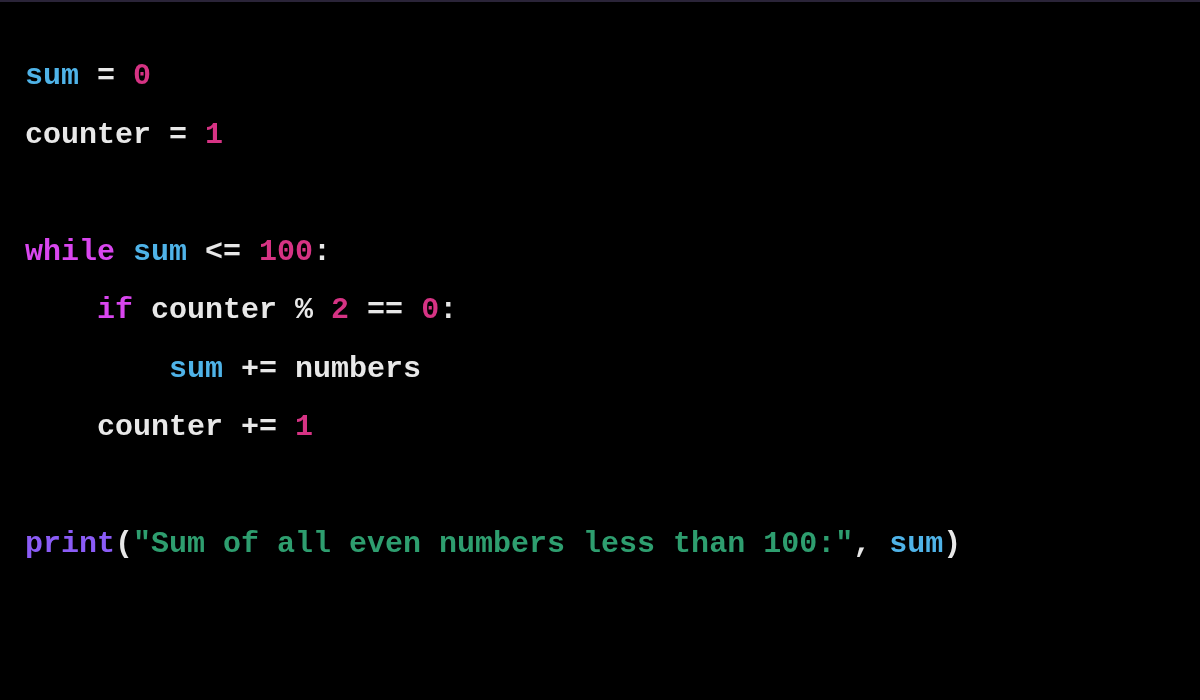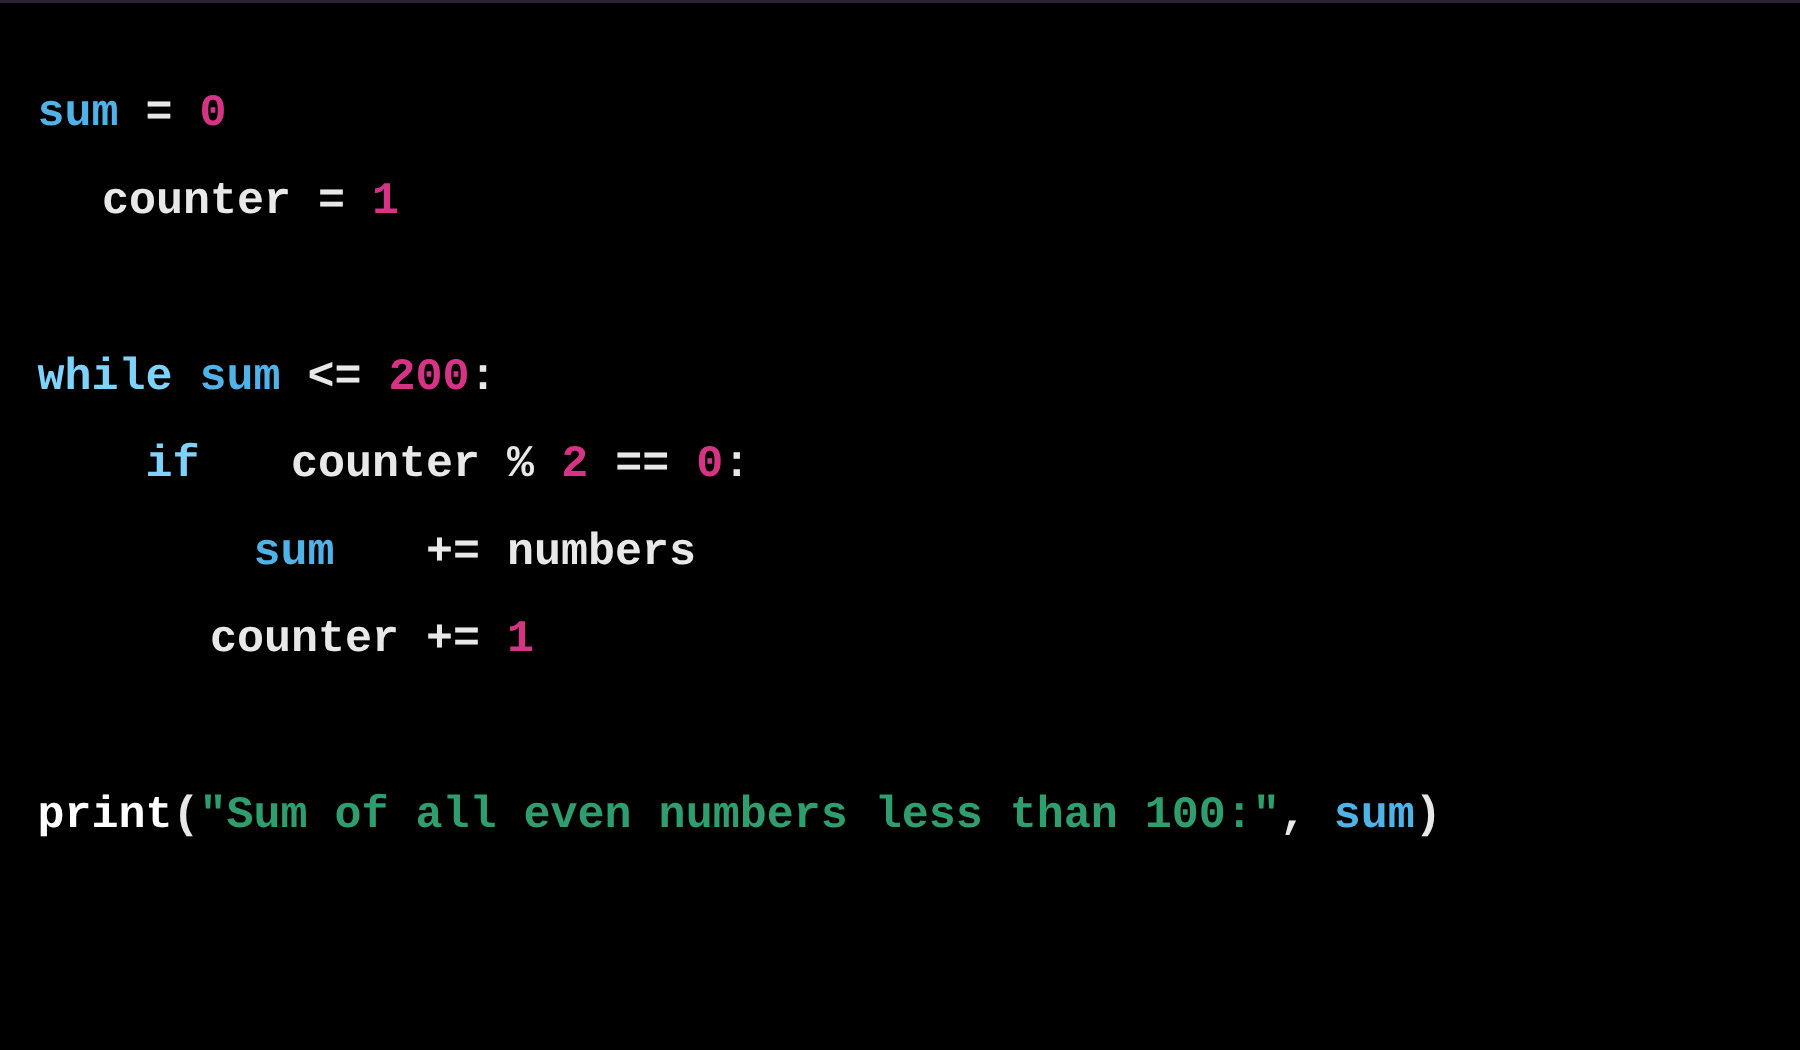--- a/index.html
+++ b/index.html
@@ -18,32 +18,32 @@
       font-weight: bold;
       padding: 45px 25px;
       border-top: 2px solid #2a2438;
     }
     pre {
       line-height: 1.95;
       white-space: pre;
       font-family: inherit;
     }
     .builtin { color: #4fb3e8; }
-    .func-call { color: #ffffff; }
+    .func-call { color: #8b5cf6; }
     .op { color: #e8e8e8; }
     .num { color: #d63384; }
-    .kw { color: #7dd3fc; }
-    .ident { color: #e8e8e8; margin-left: 43px; }
+    .kw { color: #d946ef; }
+    .ident { color: #e8e8e8; }
     .punct { color: #e8e8e8; }
     .str { color: #2e9e6f; }
   </style>
 </head>
 <body>
 
 <pre><span><span class="builtin">sum</span><span class="op"> = </span><span class="num">0</span></span>
 <span><span class="ident">counter </span><span class="op">= </span><span class="num">1</span></span>
 
-<span><span class="kw">while</span><span> </span><span class="builtin">sum</span><span class="op"> &lt;= </span><span class="num">200</span><span class="punct">:</span></span>
+<span><span class="kw">while</span><span> </span><span class="builtin">sum</span><span class="op"> &lt;= </span><span class="num">100</span><span class="punct">:</span></span>
 <span><span>    </span><span class="kw">if</span><span class="ident"> counter </span><span class="op">%</span><span> </span><span class="num">2</span><span class="op"> == </span><span class="num">0</span><span class="punct">:</span></span>
 <span><span>        </span><span class="builtin">sum</span><span class="ident"> += numbers</span></span>
 <span><span>    </span><span class="ident">counter += </span><span class="num">1</span></span>
 
 <span><span class="func-call">print</span><span class="punct">(</span><span class="str">"Sum of all even numbers less than 100:"</span><span class="punct">, </span><span class="builtin">sum</span><span class="punct">)</span></span></pre>
 
 </body></html>

